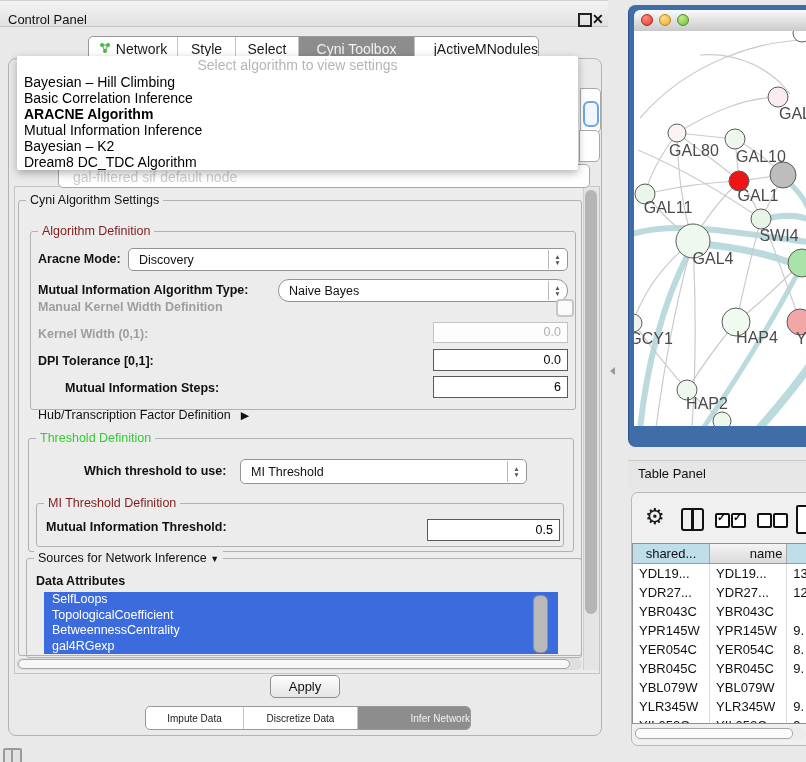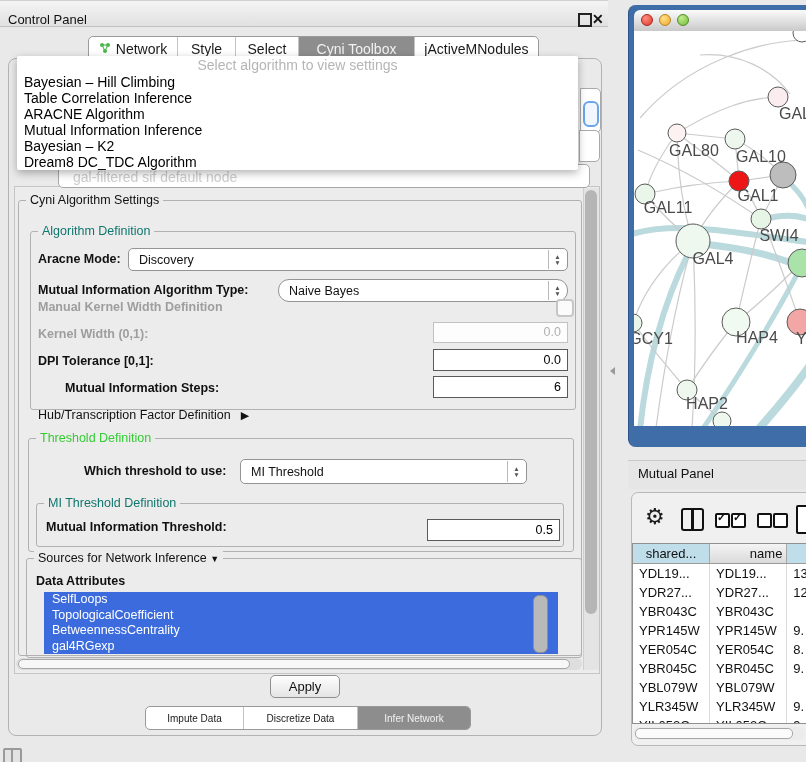--- a/index.html
+++ b/index.html
@@ -12,47 +12,47 @@
     border-top:1px solid #d0d0d0;border-bottom:1px solid #c2c2c2;}
   #cp-title{left:8px;top:7px;height:25px;line-height:25px;font-size:13px;color:#111;}
   #float-ic{left:578px;top:13px;width:10px;height:10px;border:2px solid #222;}
   #close-ic{left:592px;top:7px;font-size:14px;font-weight:bold;color:#111;line-height:25px;}
   #corner-tick{left:3px;top:0;width:2px;height:7px;background:#8a8a8a;}
   
   #tabbar{left:88px;top:36px;height:23px;display:flex;background:#fff;
     border:1px solid #9a9a9a;border-radius:5px;overflow:hidden;font-size:14px;}
   .tab{display:flex;align-items:center;justify-content:center;gap:5px;
     border-right:1px solid #c4c4c4;color:#1a1a1a;white-space:nowrap;}
-  .tab:last-child{border-right:none;}
+  .tab:last-child{border-right:none;justify-content:flex-end;}
   .tab.sel{background:#8d8d8d;color:#f2f2f2;}
   
   #outer-panel{left:8px;top:58px;width:592px;height:676px;background:#eaeaea;
     border:1px solid #b3b3b3;border-radius:8px;}
   #inner-panel{left:14px;top:186px;width:584px;height:486px;background:#ececec;
     border:1px solid #c5c5c5;}
   
   #algo-overlay{left:17px;top:56px;width:561px;height:114px;background:#fff;
     box-shadow:0 3px 9px rgba(0,0,0,.3);z-index:50;border-radius:2px;}
   #algo-placeholder{height:18px;line-height:19px;text-align:center;color:#b5b5b5;font-size:14px;}
   .algo-item{height:16px;line-height:16px;padding-left:7px;font-size:14px;color:#000;}
-  .algo-item.sel{font-weight:normal;}
+  .algo-item.sel{font-weight:bold;}
   
   #ghost-combo{left:58px;top:164px;width:532px;height:24px;background:#fff;
     border:1px solid #a8a8a8;border-radius:5px;z-index:5;line-height:24px;
     font-size:14px;color:#cdcdcd;padding-left:14px;box-sizing:border-box;}
   #ghost-sliver1{left:580px;top:88px;width:19px;height:43px;background:#fff;
     border:1px solid #a9a9a9;border-radius:0 5px 5px 0;z-index:5;}
   #ghost-focus{left:583px;top:101px;width:12px;height:22px;background:#f2f7ff;
     border:2px solid #6aa7e8;border-radius:6px;z-index:6;}
   #ghost-sliver2{left:579px;top:130px;width:19px;height:30px;background:#fff;
     border:1px solid #a9a9a9;border-radius:0 5px 5px 0;z-index:5;}
   
   .fset{border:1px solid #b1b1b1;border-radius:3px;}
   .legend{position:absolute;background:#ececec;padding:0 4px;font-size:12.5px;white-space:nowrap;}
-  .legend.blue{color:#0f766e;}
+  .legend.blue{color:#7f1d1d;}
   .legend.green{color:#33cc33;}
   .lab{font-size:12.5px;font-weight:bold;color:#111;white-space:nowrap;}
   .lab.dis{color:#9e9e9e;}
   .combo{background:#fff;border:1px solid #949494;border-radius:5px;font-size:12.5px;
     line-height:23px;padding-left:10px;box-sizing:border-box;color:#111;}
   .stepper{position:absolute;right:1px;top:1px;bottom:1px;width:17px;
     border-left:1px solid #b9b9b9;display:flex;flex-direction:column;
     align-items:center;justify-content:center;font-size:6.5px;line-height:6px;color:#555;}
   .field{background:#fff;border:1px solid #5a5a5a;font-size:12.5px;text-align:right;
     padding-right:6px;box-sizing:border-box;color:#000;}
@@ -165,21 +165,21 @@
 
   <div class="abs" id="ghost-sliver1"></div>
   <div class="abs" id="ghost-focus"></div>
   <div class="abs" id="ghost-sliver2"></div>
   <div class="abs" id="ghost-combo">gal-filtered sif default node</div>
 
   <div class="abs" id="algo-overlay">
     <div id="algo-placeholder">Select algorithm to view settings</div>
     <div id="algo-options">
         <div class="algo-item">Bayesian – Hill Climbing</div>
-        <div class="algo-item">Table Correlation Inference</div>
+        <div class="algo-item">Basic Correlation Inference</div>
         <div class="algo-item sel">ARACNE Algorithm</div>
         <div class="algo-item">Mutual Information Inference</div>
         <div class="algo-item">Bayesian – K2</div>
         <div class="algo-item">Dream8 DC_TDC Algorithm</div>
       </div>
   </div>
 
   <div class="abs" id="inner-panel"></div>
 
   <div class="abs fset" style="left:18px;top:200px;width:562px;height:454px;"></div>
@@ -345,21 +345,21 @@
           <text x="713" y="264" text-anchor="middle" class="nlabel">GAL4</text>
           <text x="651" y="344" text-anchor="middle" class="nlabel">GCY1</text>
           <text x="757" y="343" text-anchor="middle" class="nlabel">HAP4</text>
           <text x="796" y="344" text-anchor="start" class="nlabel">Y</text>
           <text x="707" y="409" text-anchor="middle" class="nlabel">HAP2</text>
         </g>
     </svg>
   </div>
 
   <div class="abs" id="tp-titlebar"></div>
-  <div class="abs" id="tp-title">Mutual Panel</div>
+  <div class="abs" id="tp-title">Table Panel</div>
   <div class="abs" id="tp-body"></div>
 
   <div class="abs" id="gear-ic">⚙</div>
   <div class="abs" id="col-ic">
       <div></div>
     </div>
   <div class="abs cb" style="left:715px;top:513px;">
       <span class="chk">✓</span>
     </div>
   <div class="abs cb" style="left:731px;top:513px;">

